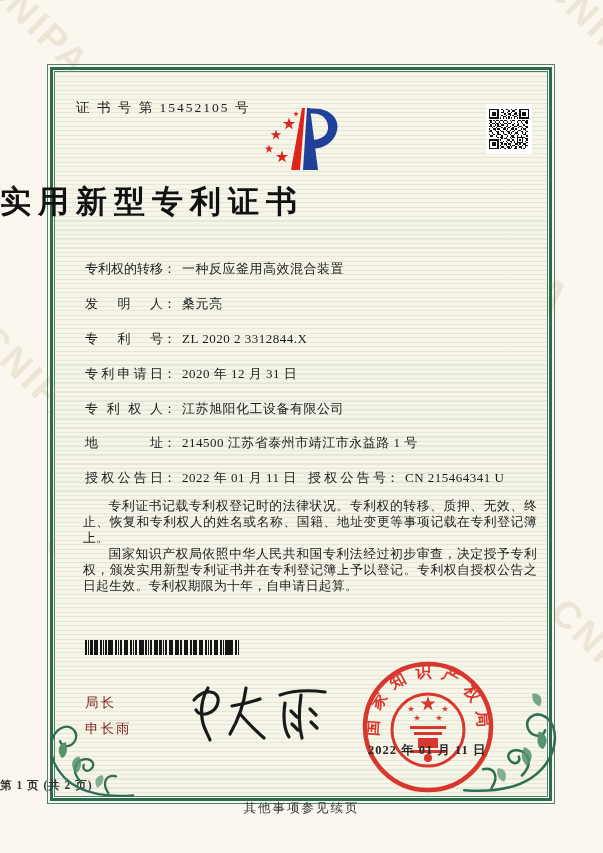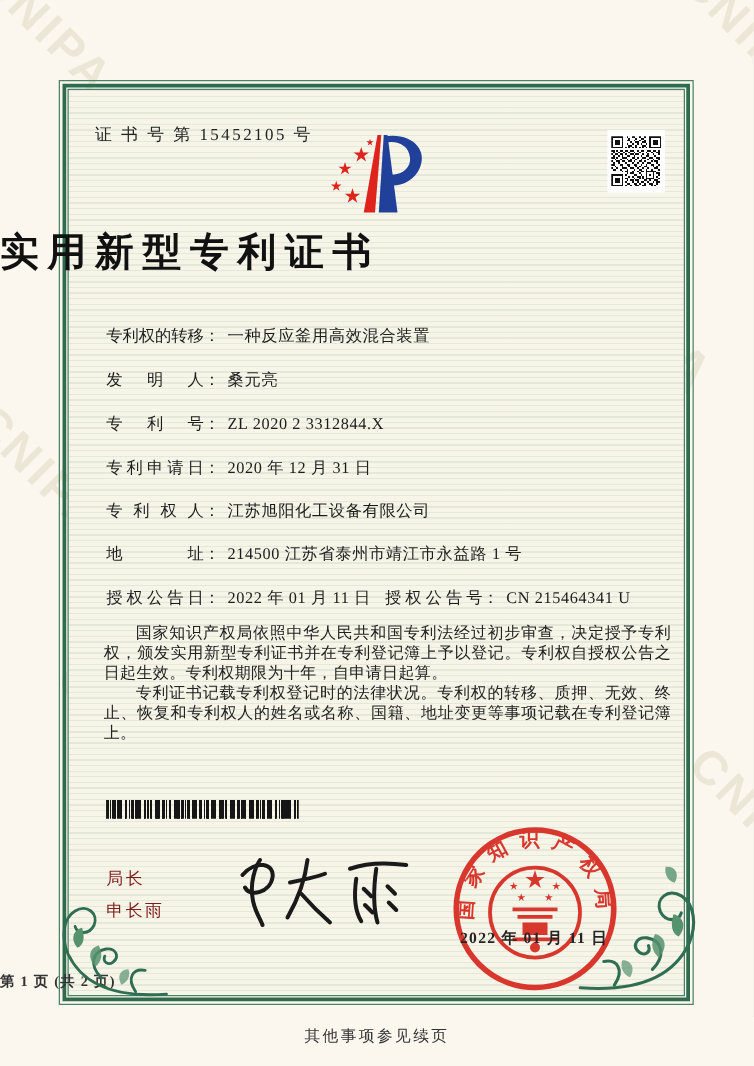--- a/index.html
+++ b/index.html
@@ -53,21 +53,21 @@
   .signer-title{top:694px;}
   .signer-name{top:720px;}
   .signature{position:absolute;left:180px;top:682px;z-index:4;}
   
   .seal{position:absolute;left:361px;top:660px;z-index:4;opacity:.92;}
   .seal-date{position:absolute;left:368px;top:742px;width:130px;z-index:5;
     font-size:12.5px;font-weight:600;letter-spacing:1px;color:#252525;white-space:nowrap;}
   
   .page-info{position:absolute;left:0;right:0;top:778px;text-align:left;
     font-size:11.5px;letter-spacing:1px;color:#333;font-weight:bold;}
-  .footer-note{position:absolute;left:0;right:0;top:821px;text-align:center;
+  .footer-note{position:absolute;left:0;right:0;top:800px;text-align:center;
     font-size:12.5px;letter-spacing:2px;color:#333;z-index:3;}
   .flourish{position:absolute;z-index:5;}
   .flourish-left{left:42px;top:706px;}
   .flourish-right{left:460px;top:688px;transform:scaleX(-1);}
 </style>
 </head>
 <body>
 
 <div class="page">
 
@@ -180,22 +180,22 @@
       </div>
       <div class="frow" style="top:213px;">
         <span class="flabel">授权公告日</span><span>：</span><span class="fvalue">2022 年 01 月 11 日</span>
         <span class="grant-group">
           <span class="flabel">授权公告号</span><span>：</span><span class="fvalue">CN 215464341 U</span>
         </span>
       </div>
     </div>
 
     <div class="paras">
+      <p>专利证书记载专利权登记时的法律状况。专利权的转移、质押、无效、终止、恢复和专利权人的姓名或名称、国籍、地址变更等事项记载在专利登记簿上。</p>
       <p>国家知识产权局依照中华人民共和国专利法经过初步审查，决定授予专利权，颁发实用新型专利证书并在专利登记簿上予以登记。专利权自授权公告之日起生效。专利权期限为十年，自申请日起算。</p>
-      <p>专利证书记载专利权登记时的法律状况。专利权的转移、质押、无效、终止、恢复和专利权人的姓名或名称、国籍、地址变更等事项记载在专利登记簿上。</p>
     </div>
 
     <div class="barcode"></div>
 
     <div class="signer signer-title">局长</div>
     <div class="signer signer-name">申长雨</div>
 
     <div class="signature">
       <svg width="158" height="64" viewBox="0 0 158 64" fill="none" stroke="#1a1a1a" stroke-width="3.2" stroke-linecap="round">
         <path d="M28,6 C24,12 20,24 22,36 C23,46 28,52 30,58"></path>

